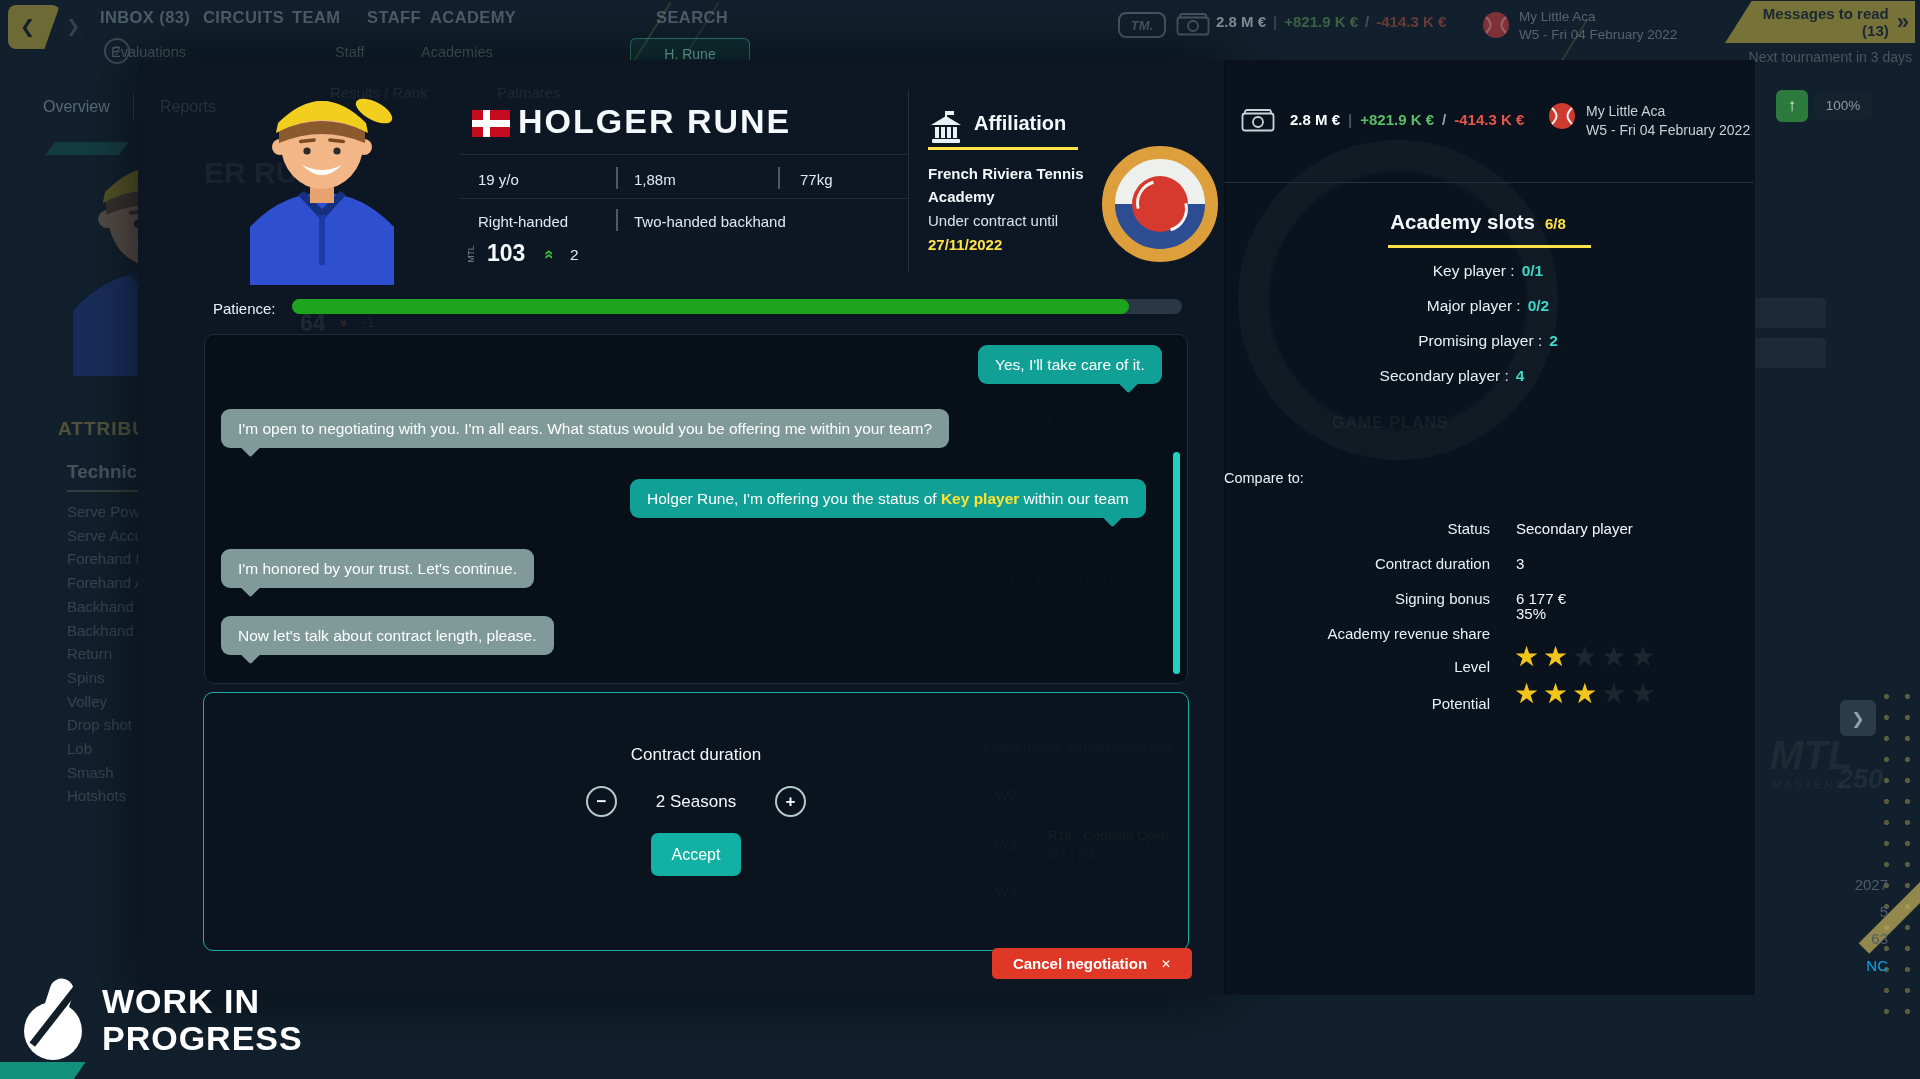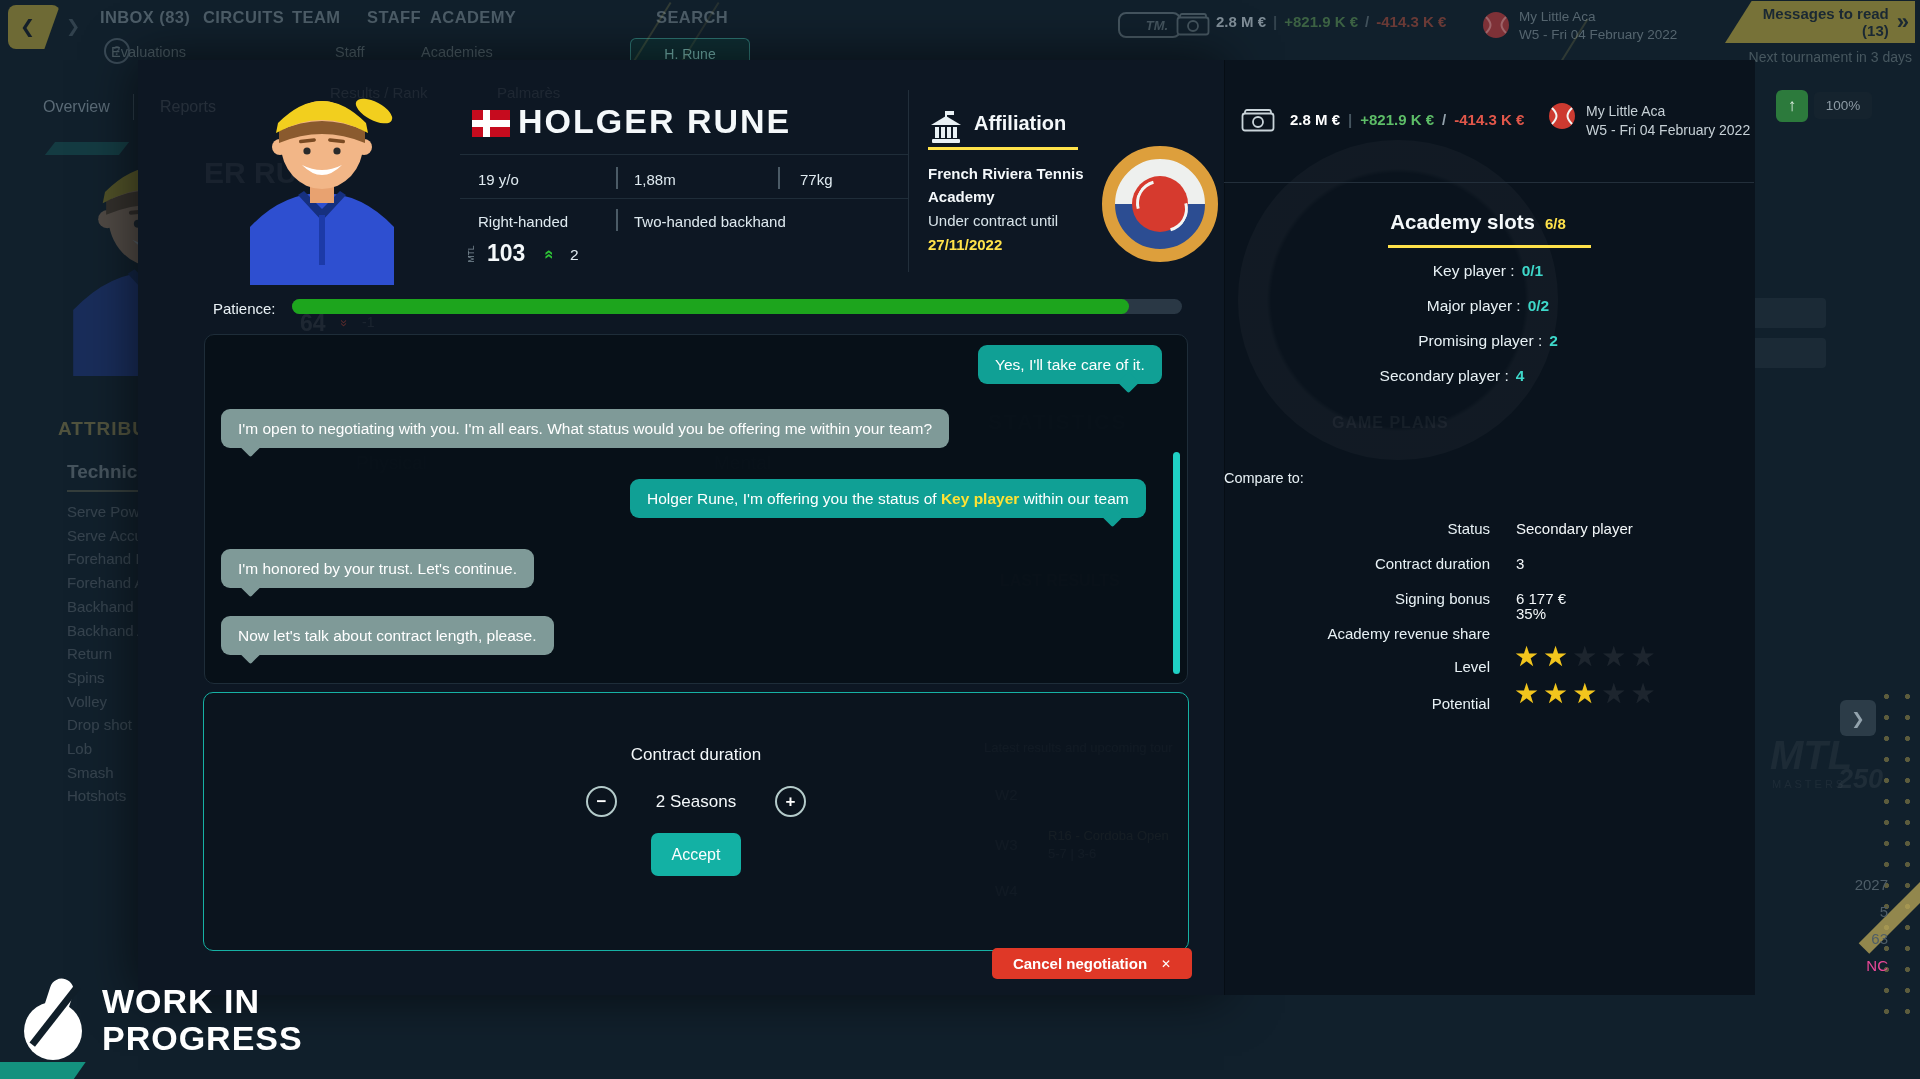--- a/index.html
+++ b/index.html
@@ -60,21 +60,21 @@
   </div>
   <span class="a subnav" style="left:111px;top:44px;">Evaluations</span>
   <span class="a subnav" style="left:233px;top:60px;">Players</span>
   <span class="a subnav" style="left:335px;top:44px;">Staff</span>
   <span class="a subnav" style="left:421px;top:44px;">Academies</span>
 
   <div class="a" style="left:630px;top:38px;width:118px;height:30px;background:#0f2e33;border:1px solid #2d7472;border-bottom:none;border-radius:6px 6px 0 0;display:flex;align-items:center;justify-content:center;">
     <span style="color:#6fada8;font-size:14px;">H. Rune</span>
   </div>
 
-  <div class="a" style="left:1118px;top:12px;width:44px;height:22px;border:2.5px solid #45555f;border-radius:8px;display:flex;align-items:center;justify-content:center;padding-left:15px;">
+  <div class="a" style="left:1118px;top:12px;width:44px;height:22px;border:2.5px solid #45555f;border-radius:8px;display:flex;align-items:center;justify-content:center;">
     <span style="color:#45555f;font-size:13px;font-weight:900;font-style:italic;">TM.</span>
   </div>
   <svg class="a" style="left:1176px;top:12px;" width="34" height="25" viewBox="0 0 34 25">
     <rect x="4" y="2" width="26" height="7" rx="2" fill="none" stroke="#45555f" stroke-width="1.8"></rect>
     <rect x="1.5" y="5.5" width="31" height="17" rx="2.5" fill="#11202c" stroke="#45555f" stroke-width="1.8"></rect>
     <circle cx="17" cy="14" r="5" fill="none" stroke="#45555f" stroke-width="1.8"></circle>
   </svg>
   <div class="a flexr" style="left:1216px;top:13px;gap:7px;font-size:15px;font-weight:700;">
     <span style="color:#7f8d97;">2.8 M €</span>
     <span style="color:#33434d;">|</span>
@@ -135,21 +135,21 @@
   <div class="a" style="left:1842px;top:888px;width:150px;height:15px;background:rgba(190,170,88,.75);transform:rotate(-45deg);"></div>
   <div class="a" style="left:1840px;top:700px;width:36px;height:36px;background:#2c3c48;border-radius:6px;display:flex;align-items:center;justify-content:center;">
     <span style="color:#93a3ad;font-size:16px;font-weight:700;">❯</span>
   </div>
   <span class="a" style="left:1770px;top:733px;font-size:40px;font-weight:900;font-style:italic;color:rgba(255,255,255,.05);">MTL</span>
   <span class="a" style="left:1772px;top:778px;font-size:11px;letter-spacing:3px;color:rgba(255,255,255,.05);">MASTERS</span>
   <span class="a" style="left:1838px;top:764px;font-size:27px;font-weight:900;font-style:italic;color:rgba(255,255,255,.06);">250</span>
   <div class="a" style="left:1828px;top:876px;width:60px;text-align:right;font-size:15px;color:#4e5d68;">2027</div>
   <div class="a" style="left:1828px;top:903px;width:60px;text-align:right;font-size:15px;color:#4e5d68;">5</div>
   <div class="a" style="left:1828px;top:930px;width:60px;text-align:right;font-size:15px;color:#4e5d68;">63</div>
-  <div class="a" style="left:1828px;top:957px;width:60px;text-align:right;font-size:15px;color:#ec4899;">NC</div>
+  <div class="a" style="left:1828px;top:957px;width:60px;text-align:right;font-size:15px;color:#0ea5e9;">NC</div>
 
   <div class="a" style="left:1776px;top:90px;width:32px;height:32px;background:#2c7a3c;border-radius:6px;display:flex;align-items:center;justify-content:center;">
     <span style="color:#dff0e2;font-size:17px;font-weight:700;">↑</span>
   </div>
   <div class="a" style="left:1814px;top:92px;width:58px;height:27px;background:#15232e;border-radius:5px;display:flex;align-items:center;justify-content:center;">
     <span style="color:#8d9ba5;font-size:13.5px;">100%</span>
   </div>
   <div class="a" style="left:1694px;top:298px;width:132px;height:30px;background:rgba(120,135,145,.10);border-radius:4px;"></div>
   <div class="a" style="left:1706px;top:338px;width:120px;height:30px;background:rgba(120,135,145,.10);border-radius:4px;"></div>
 

